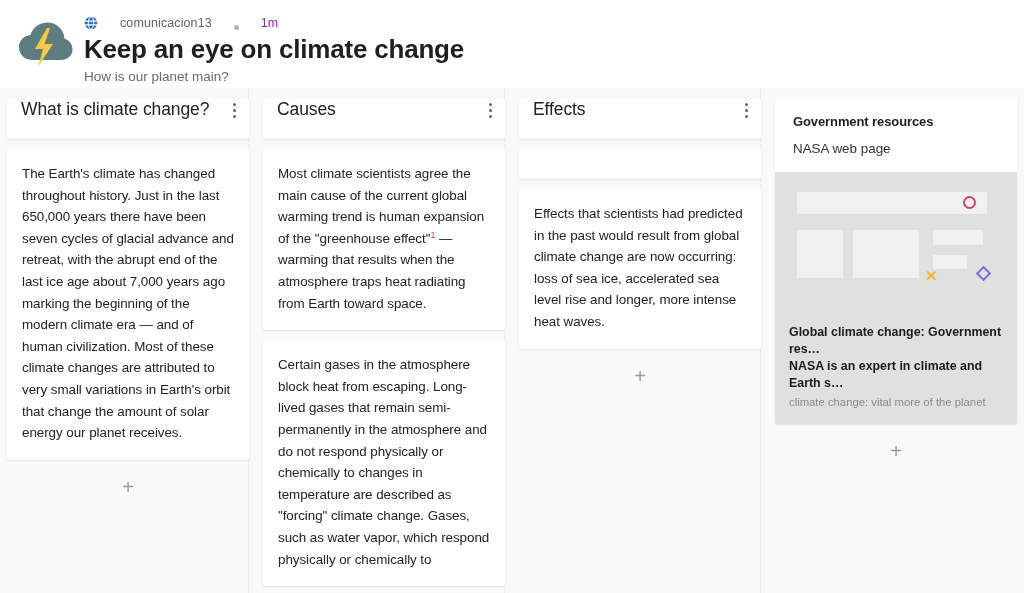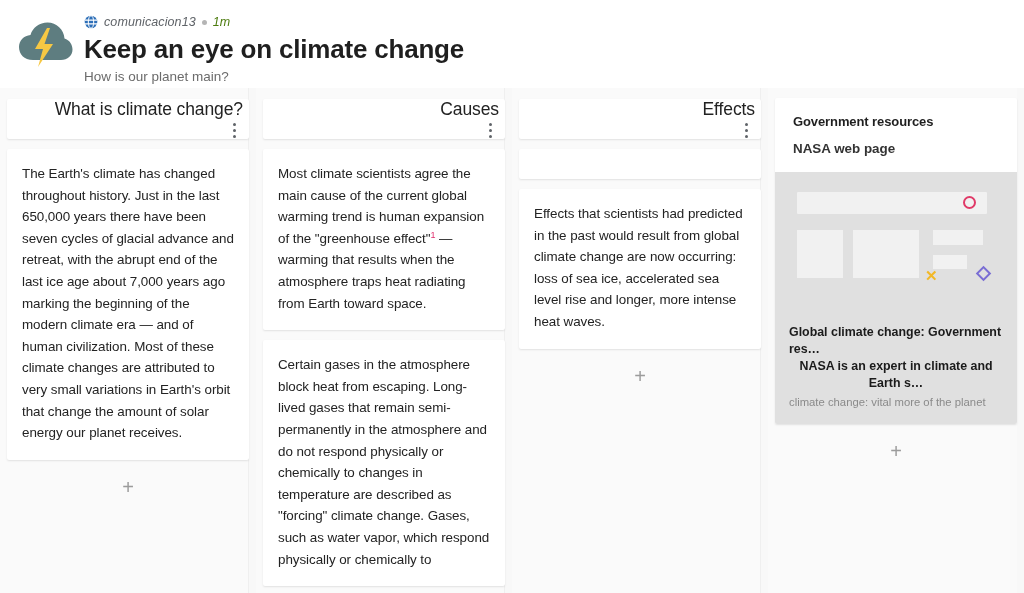--- a/index.html
+++ b/index.html
@@ -23,30 +23,30 @@
     z-index: 5;
   }
   .brand-logo {
     width: 58px; height: 58px;
     flex: 0 0 58px;
     margin-top: 6px; margin-left: 4px;
     position: relative;
   }
   .header-text { margin-left: 10px; padding-top: 4px; }
 
-  .meta-row { display: flex; align-items: center; gap: 6px; height: 16px; font-style: italic; }
+  .meta-row { display: flex; align-items: flex-end; gap: 22px; height: 16px; }
   .avatar-globe { width: 14px; height: 14px; flex:0 0 14px; }
   .meta-author {
     font-size: 12.5px; color: #5f6368; letter-spacing: .1px;
   }
   .meta-dot {
     width: 5px; height: 5px; border-radius: 50%;
     background: #b5b5b5; display:inline-block;
   }
-  .meta-time { font-size: 12.5px; color: #4d7c0f; }
+  .meta-time { font-size: 12.5px; color: #a21caf; }
 
   .board-title {
     font-size: 26px;
     font-weight: bold;
     color: #1f1f1f;
     letter-spacing: -0.2px;
     line-height: 32px;
     margin-top: 3px;
   }
   .board-subtitle {
@@ -82,23 +82,22 @@
   }
 
   .col-header {
     position: relative;
     margin: 11px 7px 0 7px;
     height: 40px;
     background: #ffffff;
     border-radius: 2px;
     box-shadow: 0 1px 2px rgba(0,0,0,0.10);
     display: flex;
-    align-items: flex-end;
+    align-items: flex-start;
     padding: 0 6px 0 14px;
-    flex-direction: column;
   }
   .col-title {
     font-size: 17.5px;
     color: #222;
     font-weight: normal;
     letter-spacing: -0.1px;
     flex: 1;
     white-space: nowrap;
     overflow: hidden;
   }
@@ -153,21 +152,21 @@
   }
 
   
   .card-link { padding: 0; }
   .link-head { padding: 16px 16px 14px 18px; }
   .link-title {
     font-size: 13px; font-weight: bold; color: #1f1f1f;
     letter-spacing: -0.1px;
   }
   .link-sub {
-    font-size: 13.4px; color: #333; margin-top: 10px; line-height: 19px; font-weight: bold;
+    font-size: 13.4px; color: #333; margin-top: 10px; line-height: 19px;
   }
   .wire {
     background: #e0e0e0;
     height: 128px;
     position: relative;
     margin: 0;
   }
   .wire-bar {
     position: absolute; left: 22px; top: 20px; right: 30px; height: 22px;
     background: #f1f1f1; border-radius: 1px;
@@ -184,21 +183,21 @@
   .wire-x {
     position:absolute; left:150px; top:96px; color:#f2b827; font-size:15px;
     font-weight: bold; line-height: 15px;
   }
   .wire-diamond {
     position:absolute; right:28px; top:96px; width:11px; height:11px;
     border: 2px solid #7b6fd4; transform: rotate(45deg);
   }
   .link-foot { padding: 11px 14px 14px 14px; background:#e0e0e0; }
   .lf-1 { font-size: 12.4px; font-weight: bold; color: #1b1b1b; line-height: 17px; margin-top: 13px; }
-  .lf-2 { font-size: 12.4px; font-weight: bold; color: #1b1b1b; line-height: 17px; text-align: center; }
+  .lf-2 { font-size: 12.4px; font-weight: bold; color: #1b1b1b; line-height: 17px; }
   .lf-3 { font-size: 11.3px; color: #8a8a8a; margin-top: 3px; line-height: 15px; }
 
   
   .collab-label {
     position: absolute;
     font-size: 11px;
     color: #f05b8e;
     letter-spacing: -0.1px;
     white-space: nowrap;
     pointer-events: none;

